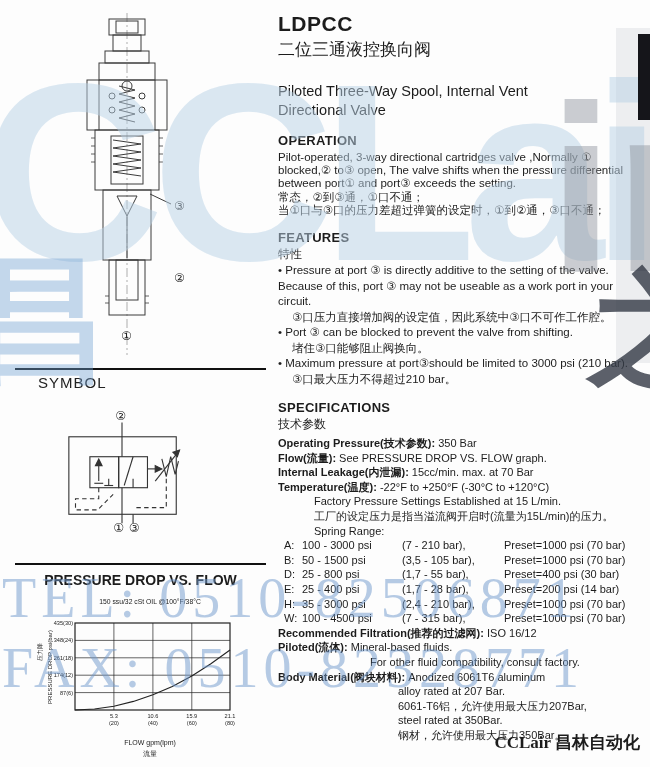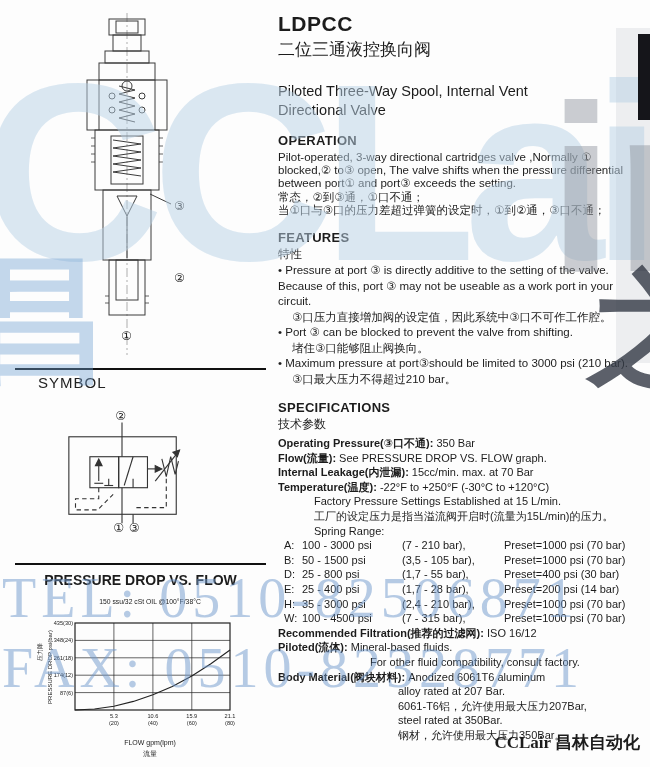--- a/index.html
+++ b/index.html
@@ -220,21 +220,21 @@
     <div class="feat-row fz">③口压力直接增加阀的设定值，因此系统中③口不可作工作腔。</div>
     <div class="feat-row">• Port ③ can be blocked to prevent the valve from shifting.</div>
     <div class="feat-row fz">堵住③口能够阻止阀换向。</div>
     <div class="feat-row">• Maximum pressure at port③should be limited to 3000 psi (210 bar).</div>
     <div class="feat-row fz">③口最大压力不得超过210 bar。</div>
 
     <div class="sec-head">SPECIFICATIONS</div>
     <div class="sec-head-zh">技术参数</div>
     <div class="spec-block">
       <div class="spec-row">
-          <span class="b">Operating Pressure(③口不通): </span>
+          <span class="b">Operating Pressure(技术参数): </span>
           <span class="v">350 Bar</span>
         </div>
       <div class="spec-row">
           <span class="b">Flow(流量): </span>
           <span class="v">See PRESSURE DROP VS. FLOW graph.</span>
         </div>
       <div class="spec-row">
           <span class="b">Internal Leakage(内泄漏): </span>
           <span class="v">15cc/min. max. at 70 Bar</span>
         </div>

